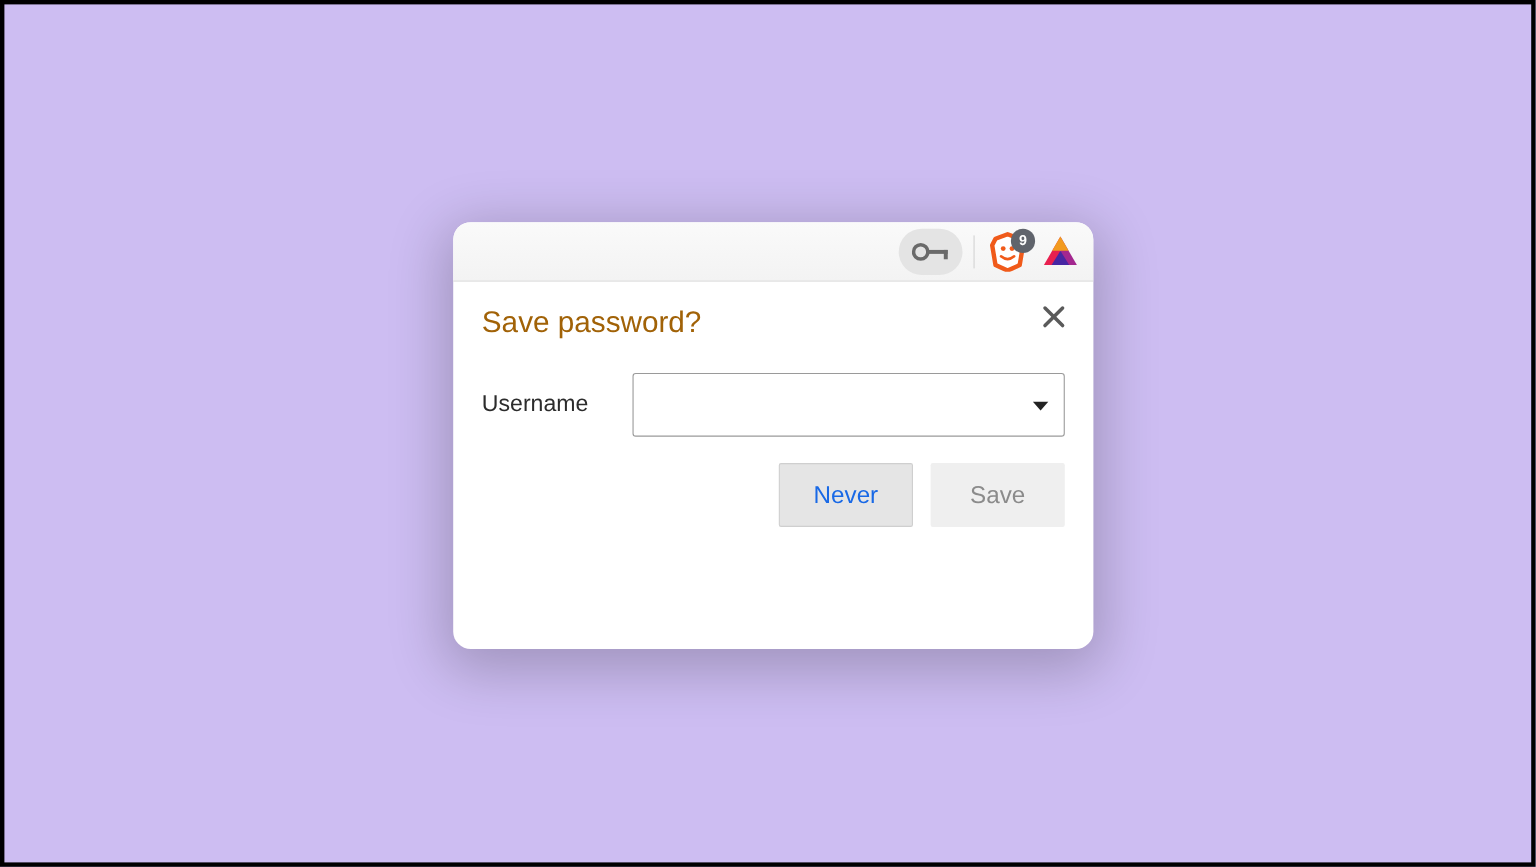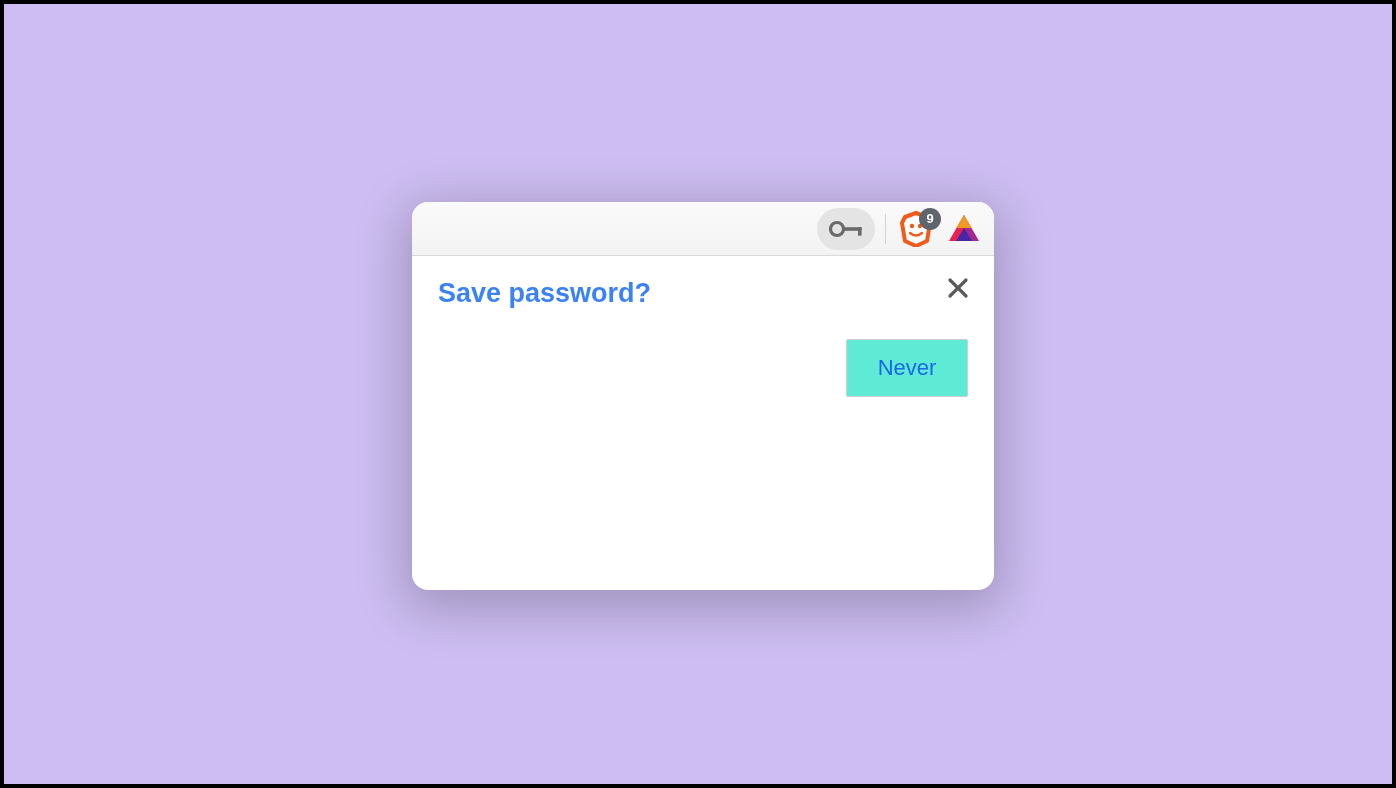--- a/index.html
+++ b/index.html
@@ -81,22 +81,22 @@
       right: 22px;
       width: 28px;
       height: 28px;
       cursor: pointer;
       display: flex;
       align-items: center;
       justify-content: center;
     }
     .title {
       font-size: 27px;
-      color: #3b82f6;
-      font-weight: 700;
+      color: #a16207;
+      font-weight: 400;
       margin-bottom: 30px;
     }
     .row {
       display: flex;
       align-items: center;
       margin-bottom: 24px;
     }
     .label {
       width: 138px;
       font-size: 21px;
@@ -156,21 +156,21 @@
       font-size: 22px;
       font-weight: 500;
       border-radius: 2px;
       display: flex;
       align-items: center;
       justify-content: center;
       cursor: pointer;
     }
     .btn-never {
       border: 1px solid #cfcfcf;
-      background: #5eead4;
+      background: #e5e5e5;
       color: #1969e6;
       align-items: center;
     }
     .btn-save {
       border: none;
       background: #efefef;
       color: #8b8b8b;
     }
   </style>
 </head>
@@ -210,22 +210,32 @@
   <div class="content">
     <div class="close-btn">
       <svg width="22" height="22" viewBox="0 0 22 22">
         <line x1="3" y1="3" x2="19" y2="19" stroke="#5a5a5a" stroke-width="3.2" stroke-linecap="round"></line>
         <line x1="19" y1="3" x2="3" y2="19" stroke="#5a5a5a" stroke-width="3.2" stroke-linecap="round"></line>
       </svg>
     </div>
 
     <div class="title">Save password?</div>
 
+    <div class="row">
+      <div class="label">Username</div>
+      <div class="combo combo-user">
+        <span></span>
+        <div class="caret"></div>
+      </div>
+    </div>
 
 
     <div class="actions">
       <div class="btn btn-never">
         <span>Never</span>
       </div>
+      <div class="btn btn-save">
+        <span>Save</span>
+      </div>
     </div>
   </div>
 
 </div>
 
 </body></html>

